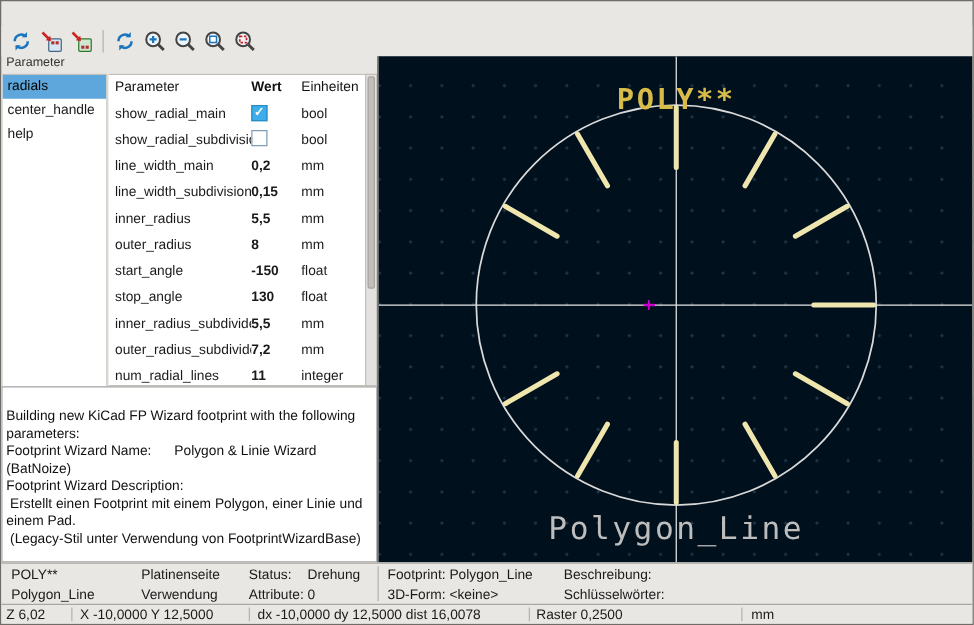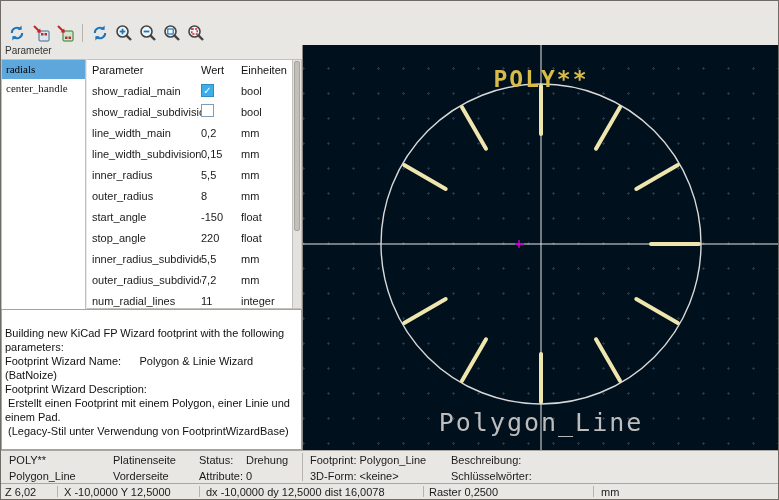--- a/index.html
+++ b/index.html
@@ -20,29 +20,29 @@
   .toolbar { position:absolute; top:20px; left:0; right:0; height:24px;
              display:flex; align-items:center; padding:0 4px; background:#e9e7e3; }
   .tool-btn { width:24px; height:22px; display:flex; align-items:center; justify-content:center;
               border:1px solid transparent; border-radius:2px; }
   .tool-sep { width:1px; height:18px; background:#b7b4af; margin:0 5px; }
 
   
   .caption { position:absolute; top:44px; left:0; width:301px; height:14px;
              font-size:10px; color:#333; padding-left:4px; }
   .pages { position:absolute; top:58px; left:0; width:85px; height:282px;
-           background:#ffffff; border:1px solid #c3c0bb; border-right:1px solid #c3c0bb; overflow:hidden;font-family:Liberation Serif, serif; }
+           background:#ffffff; border:1px solid #c3c0bb; border-right:1px solid #c3c0bb; overflow:hidden; }
   .page-item { height:19px; line-height:19px; padding-left:4px; white-space:nowrap; }
   .page-item.selected { background:#5ea7dc; color:#000; }
   .ptable { position:absolute; top:58px; left:86px; width:205px; height:250px;
             background:#ffffff; border-top:1px solid #c3c0bb; border-bottom:1px solid #c3c0bb; overflow:hidden; }
   .thead { display:flex; height:20px; align-items:center; color:#111; }
   .trow  { display:flex; height:21px; align-items:center; }
   .c-param { width:114px; padding-left:5px; white-space:nowrap; overflow:hidden; }
-  .c-val   { width:40px;  white-space:nowrap; }
+  .c-val   { width:40px;  white-space:nowrap;font-weight:bold; }
   .c-unit  { width:48px;  white-space:nowrap; }
   .cb { display:inline-block; width:13px; height:13px; border:1px solid #7f9db9; background:#fff;
         font-size:10px; line-height:12px; text-align:center; color:#fff; }
   .cb.checked { background:#3daee9; border-color:#2a8dc5; }
   .vscroll { position:absolute; top:58px; left:291px; width:10px; height:250px;
              background:#e4e2de; border:1px solid #c3c0bb; }
   .vscroll .thumb { margin:1px; width:6px; height:170px; background:#c2bfba; border:1px solid #a6a3a0; border-radius:2px; }
   .message { position:absolute; top:308px; left:0; width:301px; height:141px;
              background:#ffffff; border:1px solid #a3a3a3; font-size:11px; line-height:14px;
              padding:16px 3px; white-space:pre-wrap; overflow:hidden; color:#111; }
@@ -133,20 +133,21 @@
         <rect x="5.8" y="6" width="5.4" height="5" fill="none" stroke="#cc2222" stroke-width="1.4" stroke-dasharray="2 1.3"></rect>
       </svg>
     </div>
   </div>
 
   <div class="caption">Parameter</div>
 
   <div class="pages" id="pages-list">
       <div class="page-item selected">radials</div>
       <div class="page-item">center_handle</div>
+      <div class="page-item">help</div>
     </div>
 
   <div class="ptable">
     <div class="thead" id="table-header">
         <span class="c-param">Parameter</span>
         <span class="c-val">Wert</span>
         <span class="c-unit">Einheiten</span>
       </div>
     <div id="table-rows">
         <div class="trow">
@@ -179,21 +180,21 @@
           <span class="c-val">8</span>
           <span class="c-unit">mm</span>
         </div>
         <div class="trow">
           <span class="c-param">start_angle</span>
           <span class="c-val">-150</span>
           <span class="c-unit">float</span>
         </div>
         <div class="trow">
           <span class="c-param">stop_angle</span>
-          <span class="c-val">220</span>
+          <span class="c-val">130</span>
           <span class="c-unit">float</span>
         </div>
         <div class="trow">
           <span class="c-param">inner_radius_subdivider</span>
           <span class="c-val">5,5</span>
           <span class="c-unit">mm</span>
         </div>
         <div class="trow">
           <span class="c-param">outer_radius_subdivider</span>
           <span class="c-val">7,2</span>
@@ -250,21 +251,21 @@
 
   <div class="status-ab">
     <span style="left:8px;   top:3px">POLY**</span>
     <span style="left:112px; top:3px">Platinenseite</span>
     <span style="left:198px; top:3px">Status:</span>
     <span style="left:245px; top:3px">Drehung</span>
     <span class="vsep" style="left:301px"></span>
     <span style="left:309px; top:3px">Footprint: Polygon_Line</span>
     <span style="left:450px; top:3px">Beschreibung:</span>
     <span style="left:8px;   top:19px">Polygon_Line</span>
-    <span style="left:112px; top:19px">Vorderseite</span>
+    <span style="left:112px; top:19px">Verwendung</span>
     <span style="left:198px; top:19px">Attribute:</span>
     <span style="left:245px; top:19px">0</span>
     <span style="left:309px; top:19px">3D-Form: &lt;keine&gt;</span>
     <span style="left:450px; top:19px">Schlüsselwörter:</span>
   </div>
 
   <div class="status-c">
     <span style="left:4px">Z 6,02</span>
     <span class="vsep" style="left:56px"></span>
     <span style="left:63px">X -10,0000 Y 12,5000</span>

